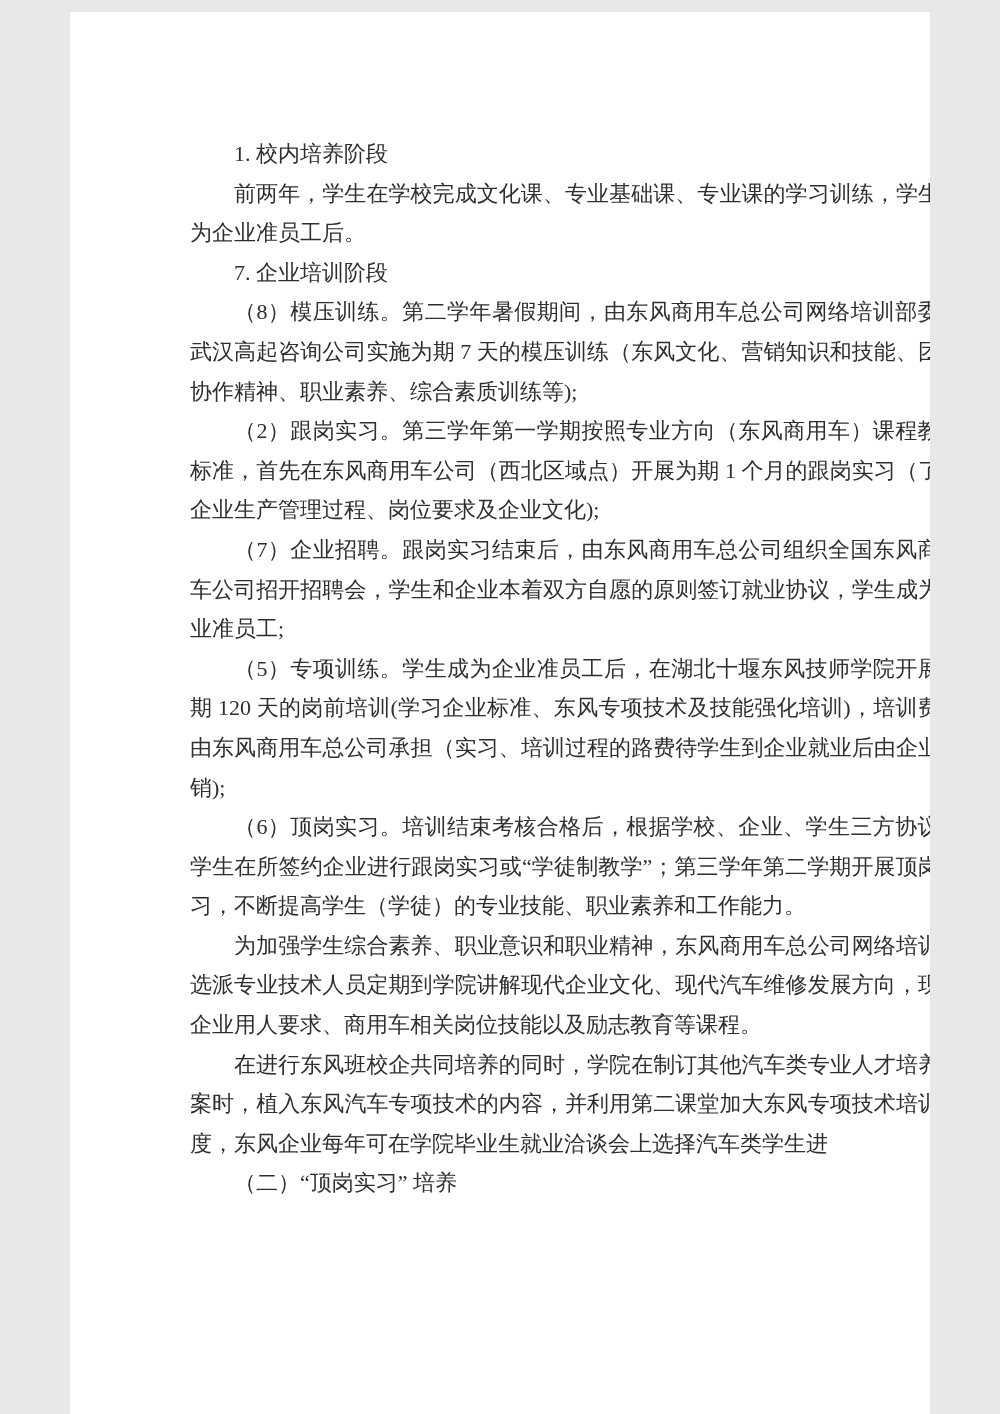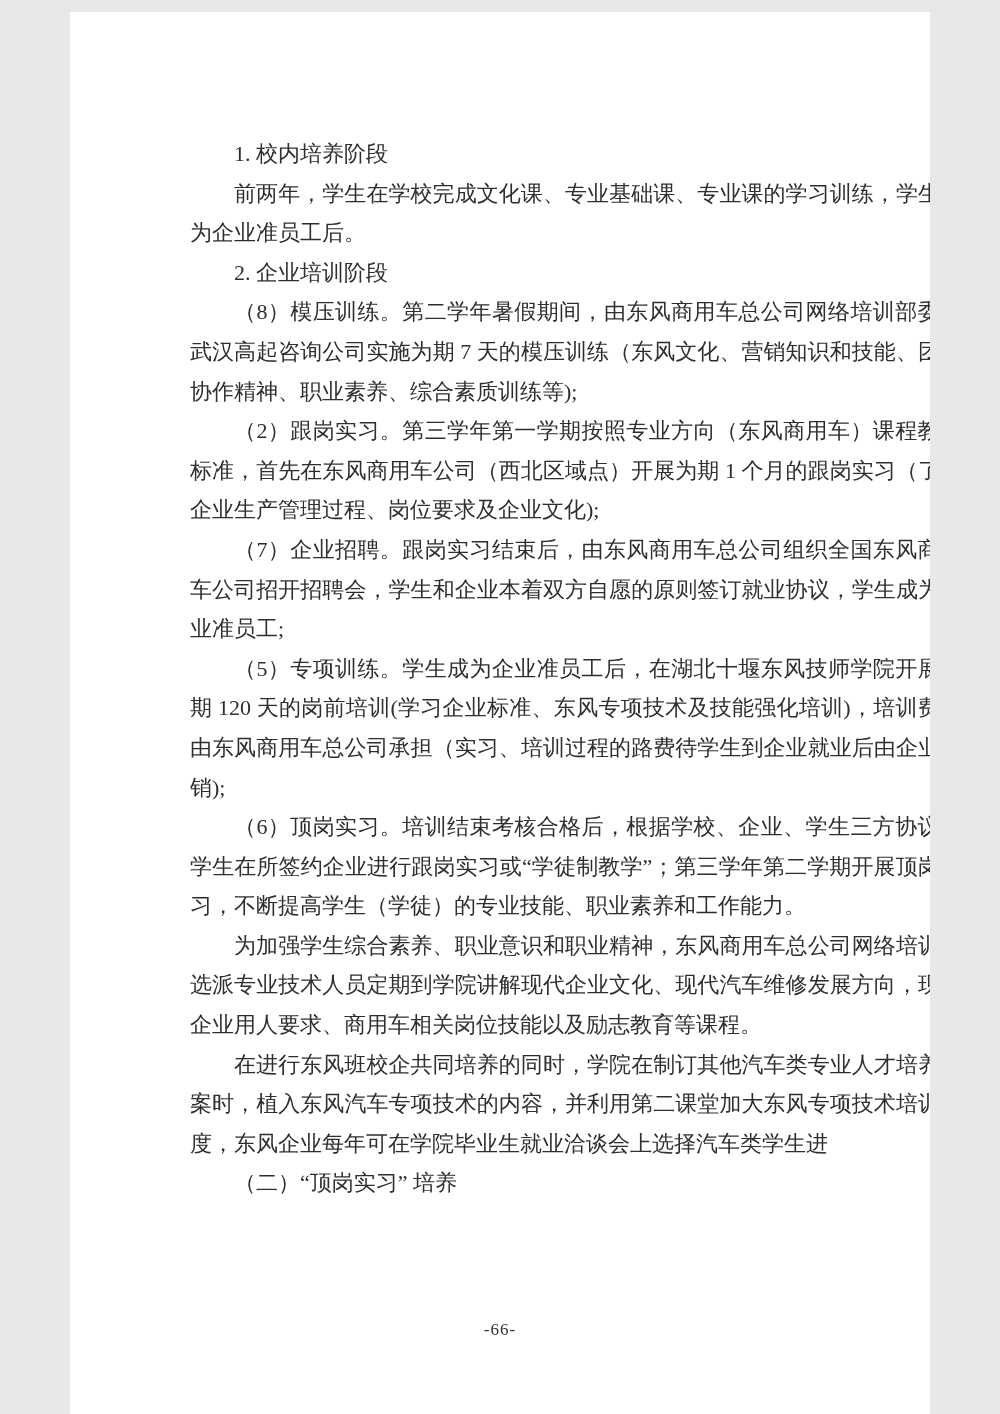--- a/index.html
+++ b/index.html
@@ -47,25 +47,24 @@
     letter-spacing: 1px;
   }
 </style>
 </head>
 <body>
 
 <div class="sheet">
   <div class="doc-body">
     <p class="para heading">1. 校内培养阶段</p>
     <p class="para">前两年，学生在学校完成文化课、专业基础课、专业课的学习训练，学生成为企业准员工后。</p>
-    <p class="para heading">2. 企业培训阶段</p>
+    <p class="para heading">7. 企业培训阶段</p>
     <p class="para">（8）模压训练。第二学年暑假期间，由东风商用车总公司网络培训部委托武汉高起咨询公司实施为期 7 天的模压训练（东风文化、营销知识和技能、团队协作精神、职业素养、综合素质训练等);</p>
     <p class="para">（2）跟岗实习。第三学年第一学期按照专业方向（东风商用车）课程教学标准，首先在东风商用车公司（西北区域点）开展为期 1 个月的跟岗实习（了解企业生产管理过程、岗位要求及企业文化);</p>
     <p class="para">（7）企业招聘。跟岗实习结束后，由东风商用车总公司组织全国东风商用车公司招开招聘会，学生和企业本着双方自愿的原则签订就业协议，学生成为企业准员工;</p>
     <p class="para">（5）专项训练。学生成为企业准员工后，在湖北十堰东风技师学院开展为期 120 天的岗前培训(学习企业标准、东风专项技术及技能强化培训)，培训费用由东风商用车总公司承担（实习、培训过程的路费待学生到企业就业后由企业报销);</p>
     <p class="para">（6）顶岗实习。培训结束考核合格后，根据学校、企业、学生三方协议，学生在所签约企业进行跟岗实习或“学徒制教学”；第三学年第二学期开展顶岗实习，不断提高学生（学徒）的专业技能、职业素养和工作能力。</p>
     <p class="para">为加强学生综合素养、职业意识和职业精神，东风商用车总公司网络培训部选派专业技术人员定期到学院讲解现代企业文化、现代汽车维修发展方向，现代企业用人要求、商用车相关岗位技能以及励志教育等课程。</p>
     <p class="para">在进行东风班校企共同培养的同时，学院在制订其他汽车类专业人才培养方案时，植入东风汽车专项技术的内容，并利用第二课堂加大东风专项技术培训力度，东风企业每年可在学院毕业生就业洽谈会上选择汽车类学生进</p>
     <p class="para heading">（二）“顶岗实习” 培养</p>
   </div>
 
-  <div class="page-footer">-66-</div>
 </div>
 
 </body></html>

